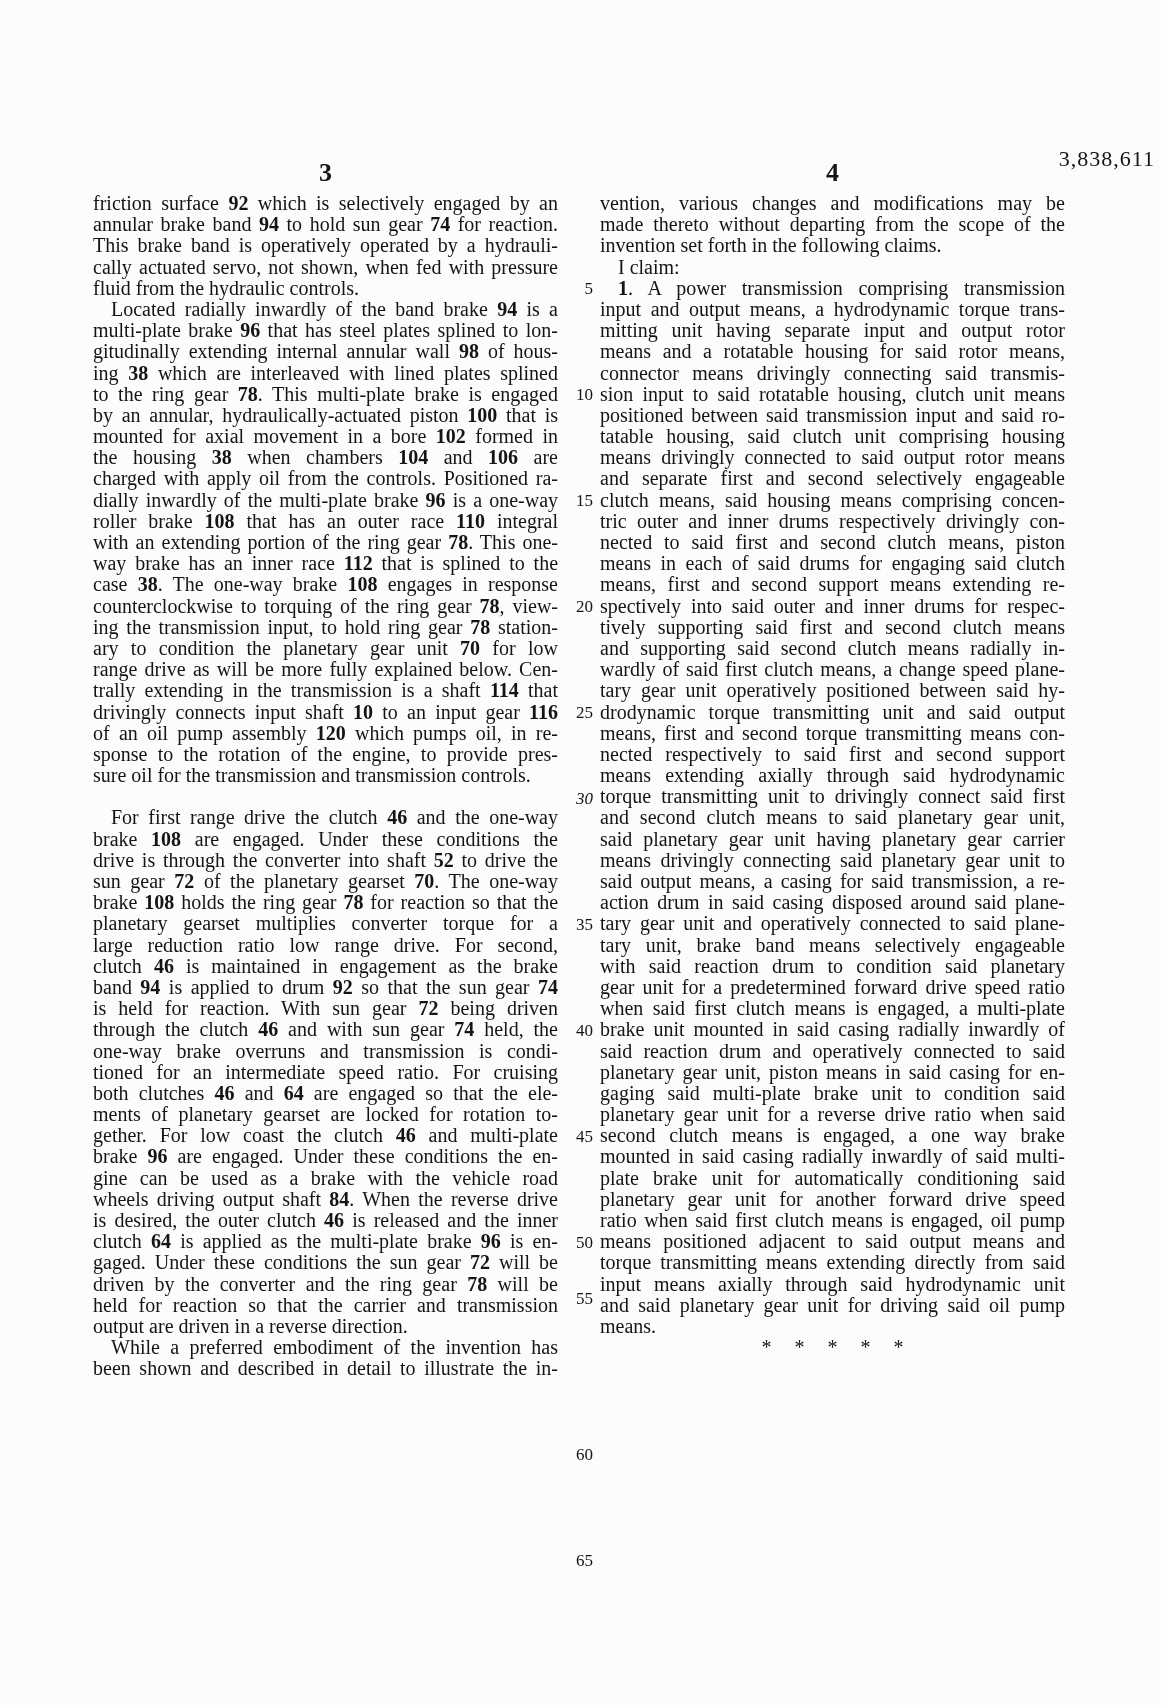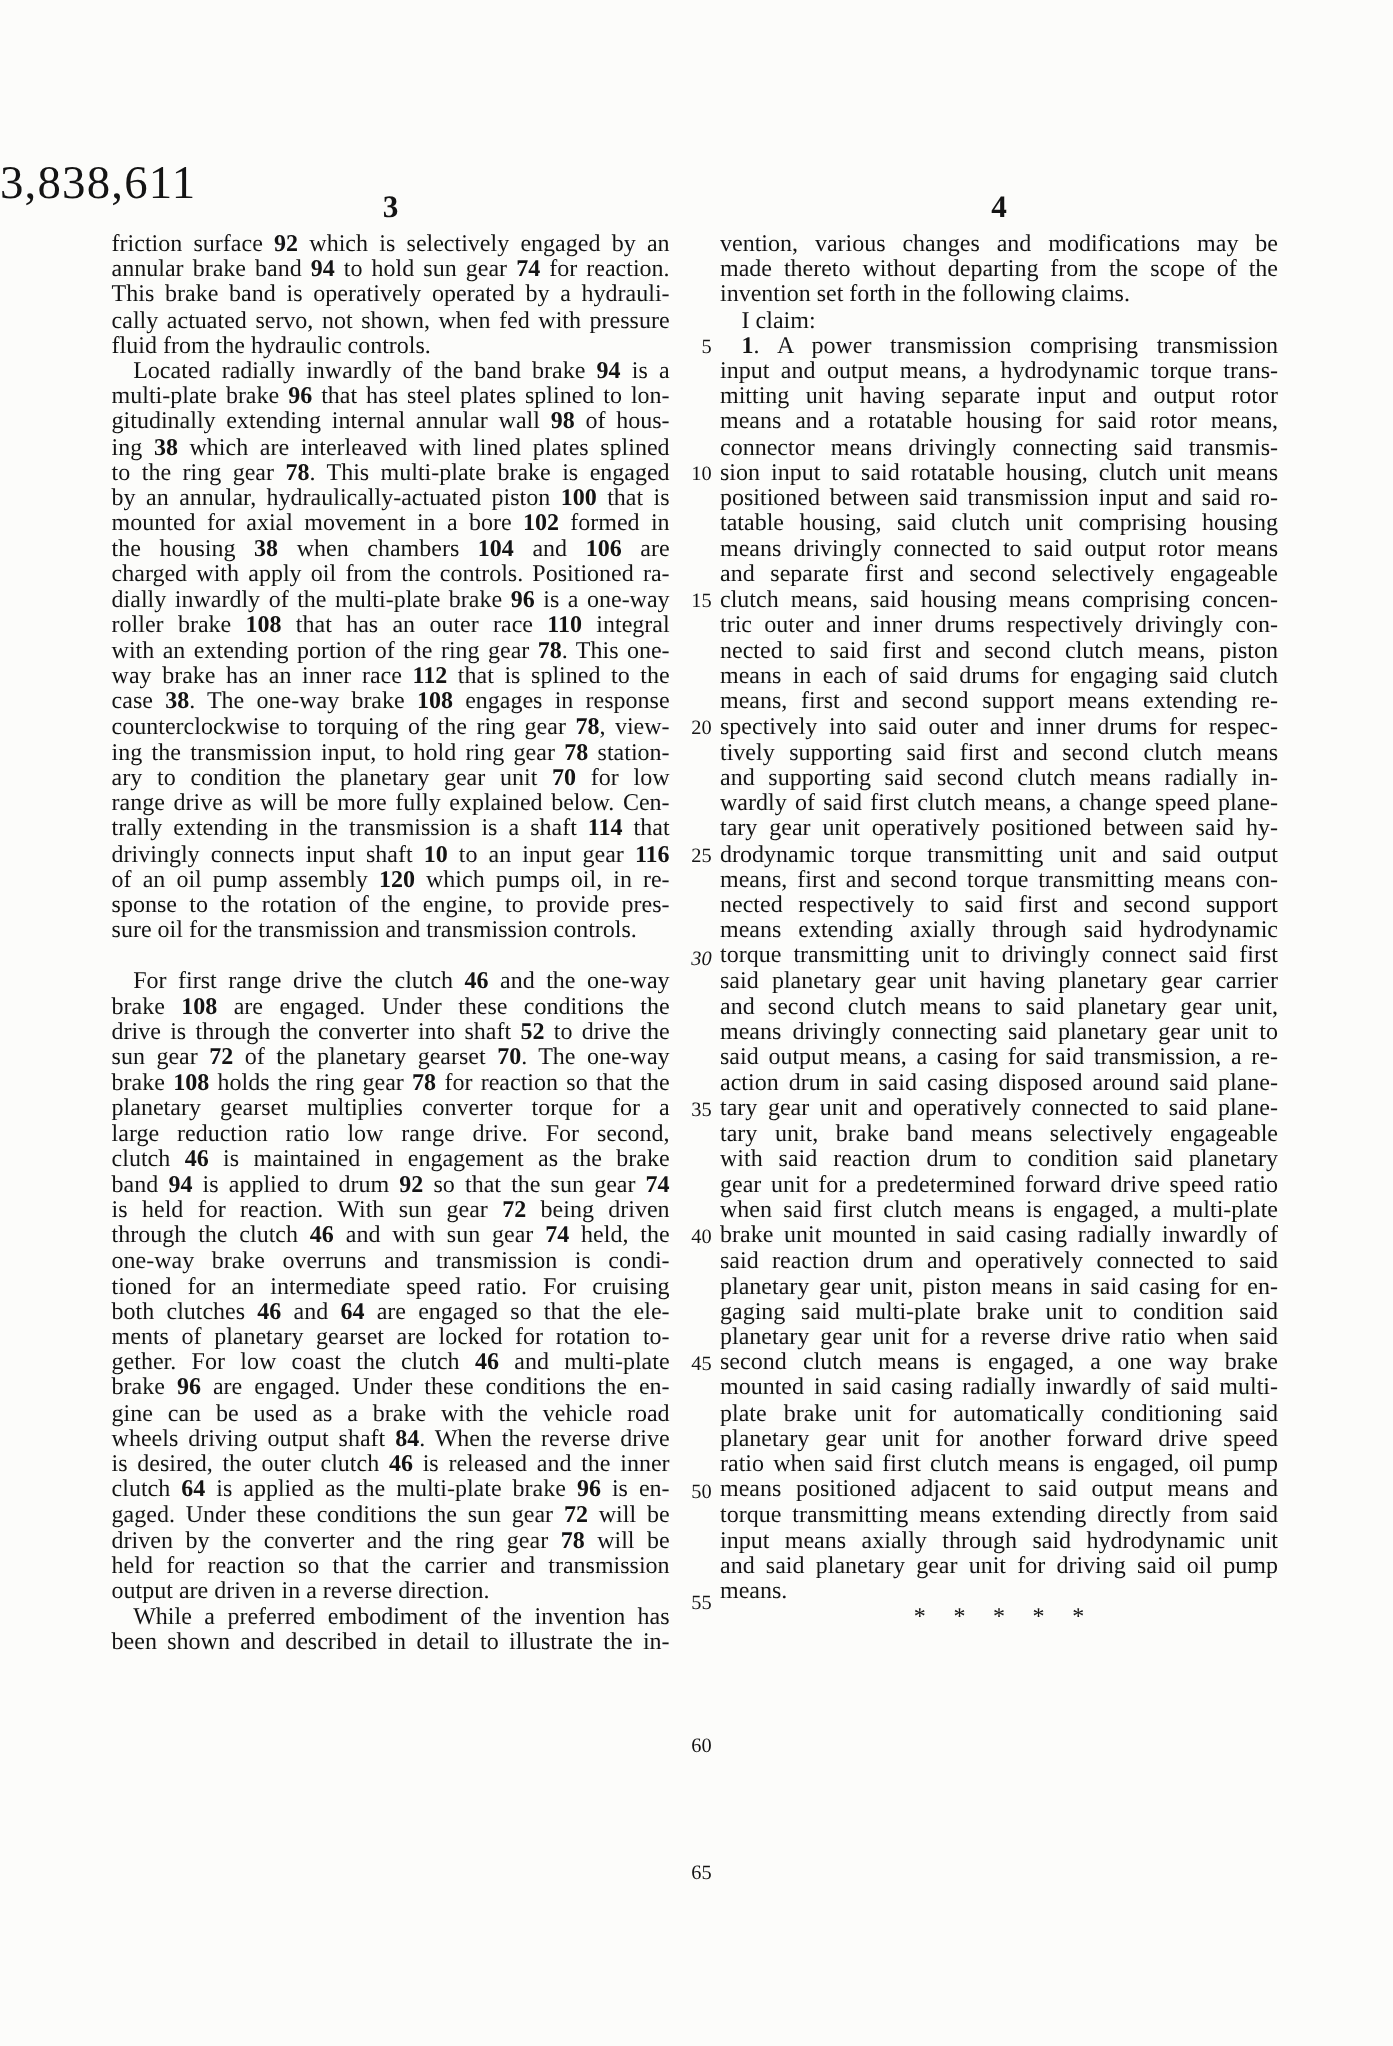--- a/index.html
+++ b/index.html
@@ -2,22 +2,22 @@
 <html><head>
 <meta charset="utf-8">
 <style>
   html,body{margin:0;padding:0;}
   body{width:1161px;height:1705px;background:#ffffff;}
   .page{
     position:relative;width:1161px;height:1705px;background:#fcfcfa;
     font-family:"Liberation Serif","DejaVu Serif",serif;color:#141414;overflow:hidden;
   }
   .patent-number{
-    position:absolute;top:130px;left:0;width:1155px;text-align:left;
-    font-size:39px;letter-spacing:1px;
+    position:absolute;top:146px;left:0;width:1155px;text-align:right;
+    font-size:22px;letter-spacing:1px;
   }
   .col-head{position:absolute;top:158px;width:465px;text-align:center;font-size:26px;font-weight:bold;}
   .col-head-left{left:93px;}
   .col-head-right{left:600px;}
   .column{position:absolute;top:193px;width:465px;font-size:20px;}
   .column-left{left:93px;}
   .column-right{left:600px;}
   .tl{
     height:21.2px;line-height:21.2px;
     text-align:justify;text-align-last:justify;
@@ -121,22 +121,22 @@
       <div class="tl">spectively into said outer and inner drums for respec-</div>
       <div class="tl">tively supporting said first and second clutch means</div>
       <div class="tl">and supporting said second clutch means radially in-</div>
       <div class="tl">wardly of said first clutch means, a change speed plane-</div>
       <div class="tl">tary gear unit operatively positioned between said hy-</div>
       <div class="tl">drodynamic torque transmitting unit and said output</div>
       <div class="tl">means, first and second torque transmitting means con-</div>
       <div class="tl">nected respectively to said first and second support</div>
       <div class="tl">means extending axially through said hydrodynamic</div>
       <div class="tl">torque transmitting unit to drivingly connect said first</div>
+      <div class="tl">and second clutch means to said planetary gear unit,</div>
       <div class="tl">said planetary gear unit having planetary gear carrier</div>
-      <div class="tl">and second clutch means to said planetary gear unit,</div>
       <div class="tl">means drivingly connecting said planetary gear unit to</div>
       <div class="tl">said output means, a casing for said transmission, a re-</div>
       <div class="tl">action drum in said casing disposed around said plane-</div>
       <div class="tl">tary gear unit and operatively connected to said plane-</div>
       <div class="tl">tary unit, brake band means selectively engageable</div>
       <div class="tl">with said reaction drum to condition said planetary</div>
       <div class="tl">gear unit for a predetermined forward drive speed ratio</div>
       <div class="tl">when said first clutch means is engaged, a multi-plate</div>
       <div class="tl">brake unit mounted in said casing radially inwardly of</div>
       <div class="tl">said reaction drum and operatively connected to said</div>
@@ -159,17 +159,17 @@
       <div class="gutter-num" style="top: 84.8px;">5</div>
       <div class="gutter-num" style="top: 190.8px;">10</div>
       <div class="gutter-num" style="top: 296.8px;">15</div>
       <div class="gutter-num" style="top: 402.8px;">20</div>
       <div class="gutter-num" style="top: 508.8px;">25</div>
       <div class="gutter-num" style="top: 595px; font-style: italic;">30</div>
       <div class="gutter-num" style="top: 720.8px;">35</div>
       <div class="gutter-num" style="top: 826.8px;">40</div>
       <div class="gutter-num" style="top: 932.8px;">45</div>
       <div class="gutter-num" style="top: 1038.8px;">50</div>
-      <div class="gutter-num" style="top: 1132px; font-family: Liberation Serif, serif;">55</div>
+      <div class="gutter-num" style="top: 1095px; font-family: Liberation Serif, serif;">55</div>
       <div class="gutter-num" style="top: 1250.8px;">60</div>
       <div class="gutter-num" style="top: 1356.8px;">65</div>
     </div>
 </div>
 
 </body></html>

